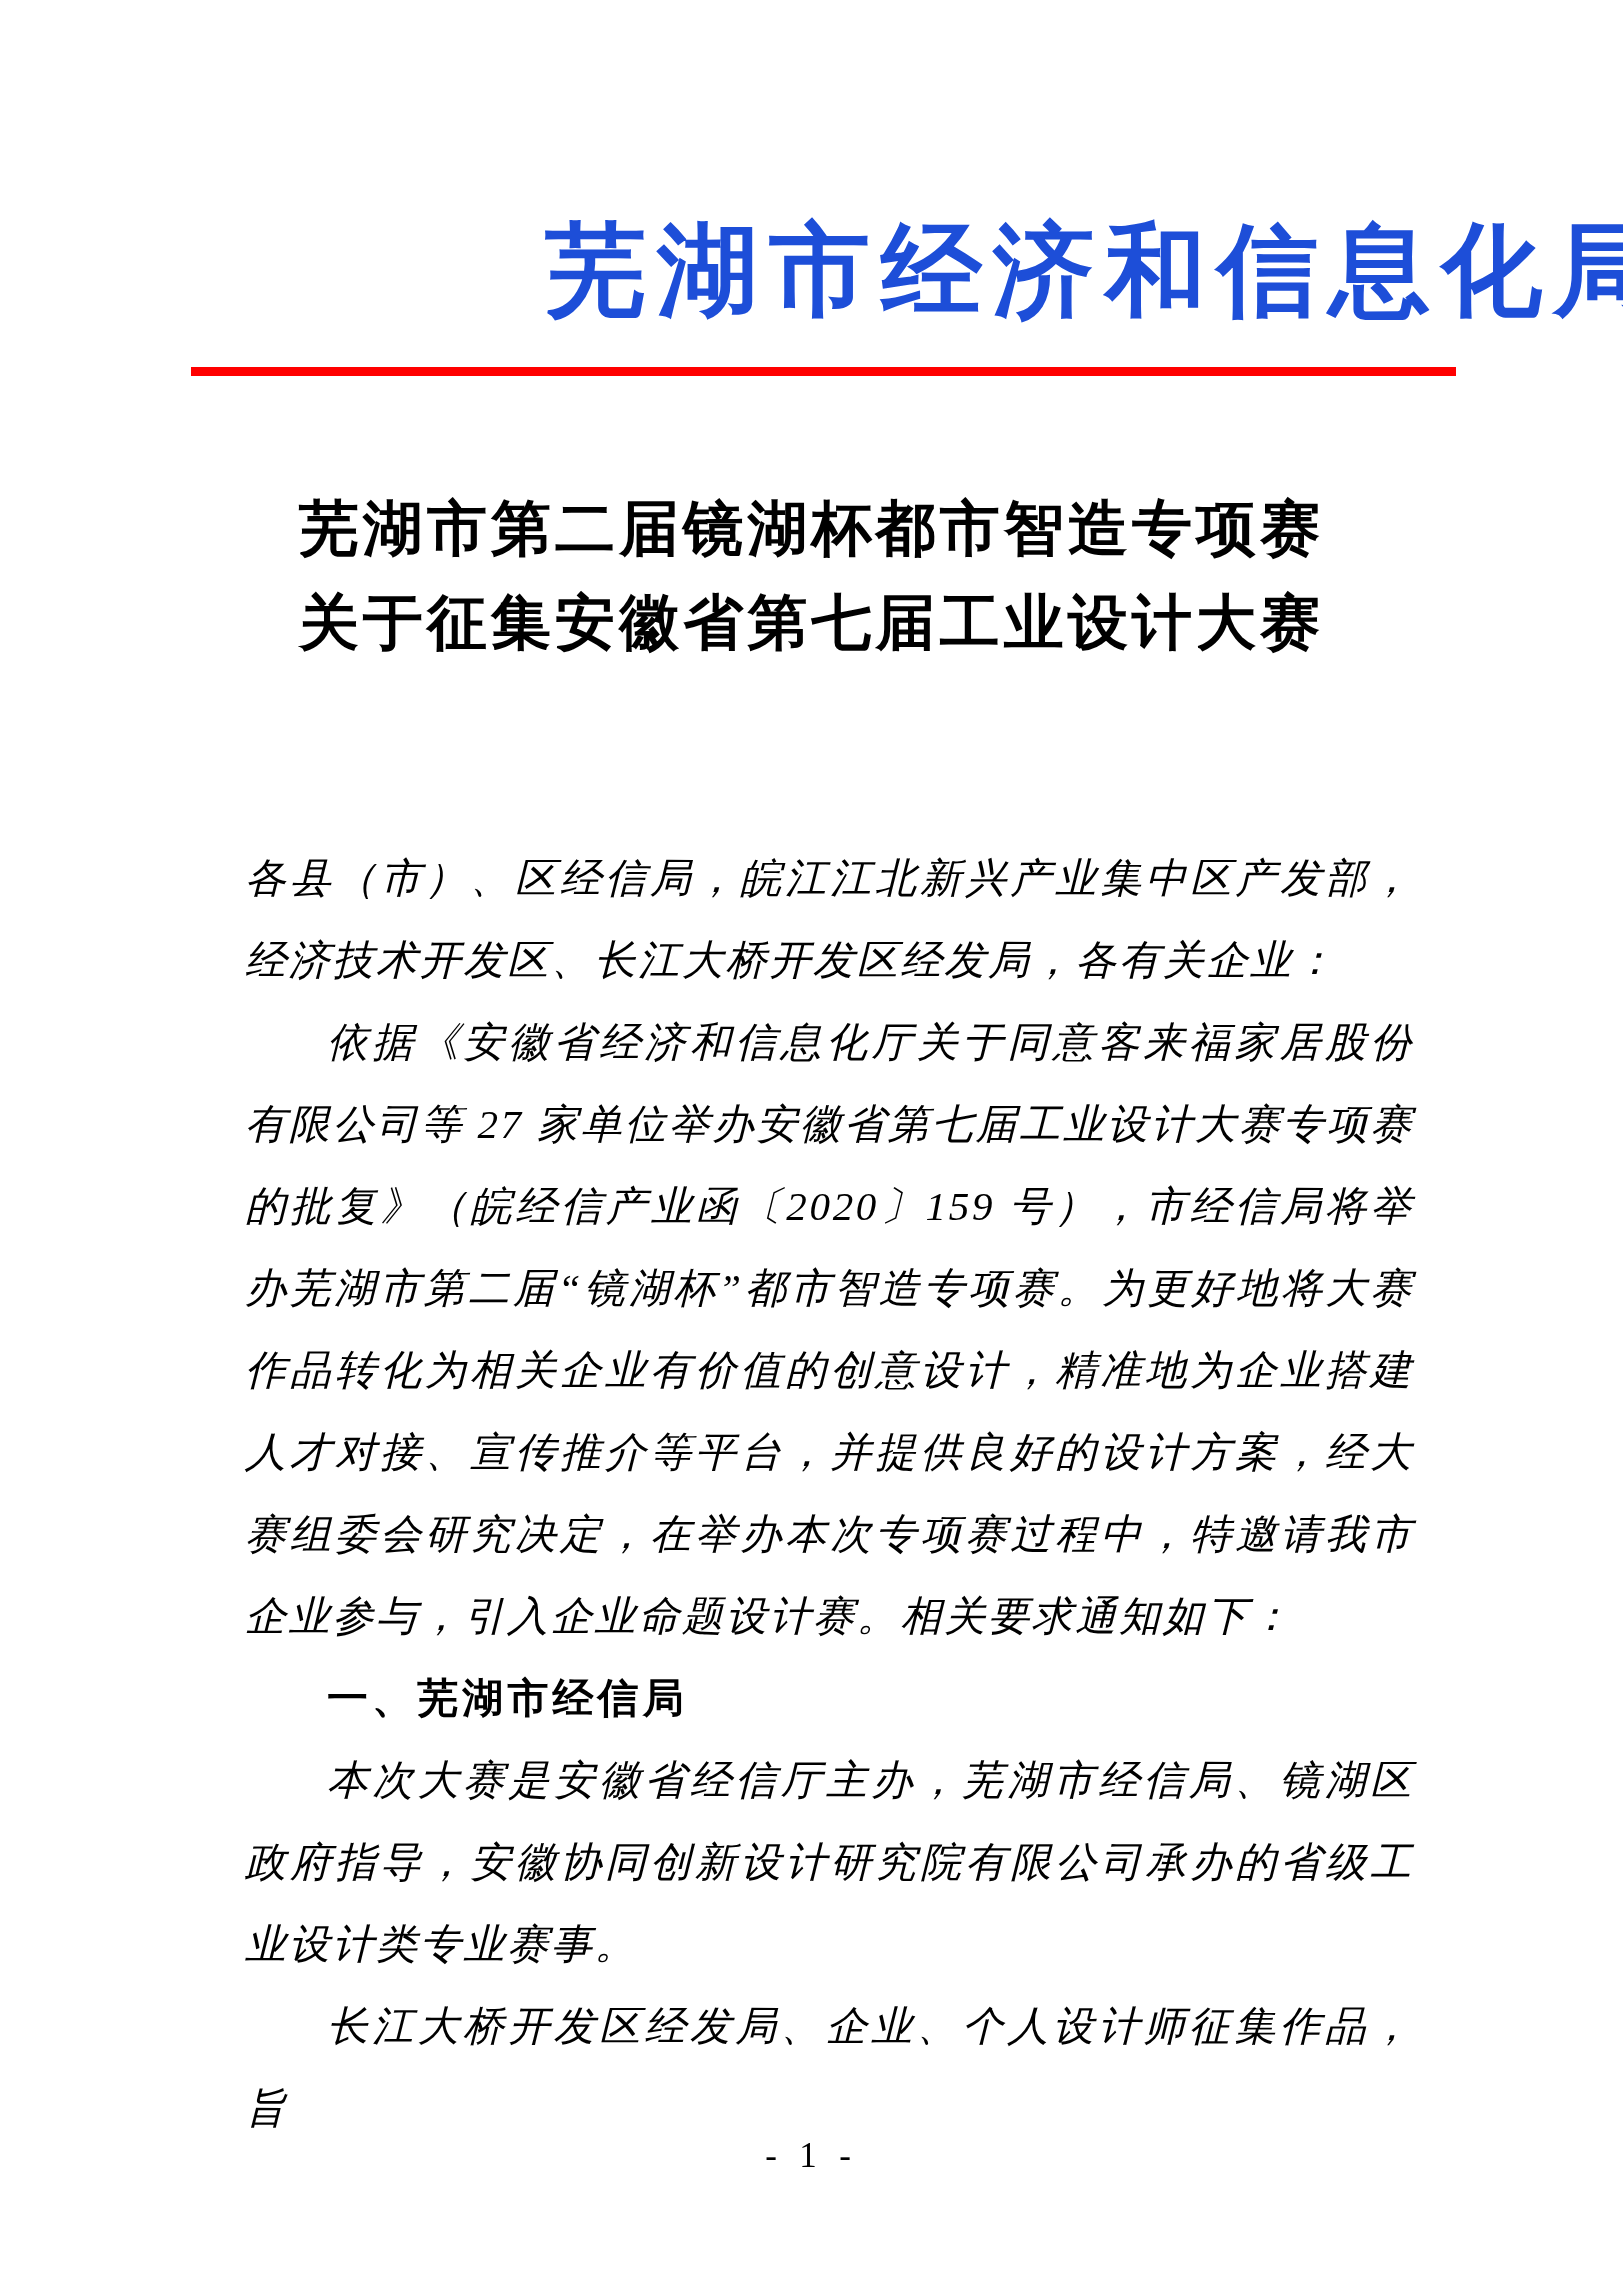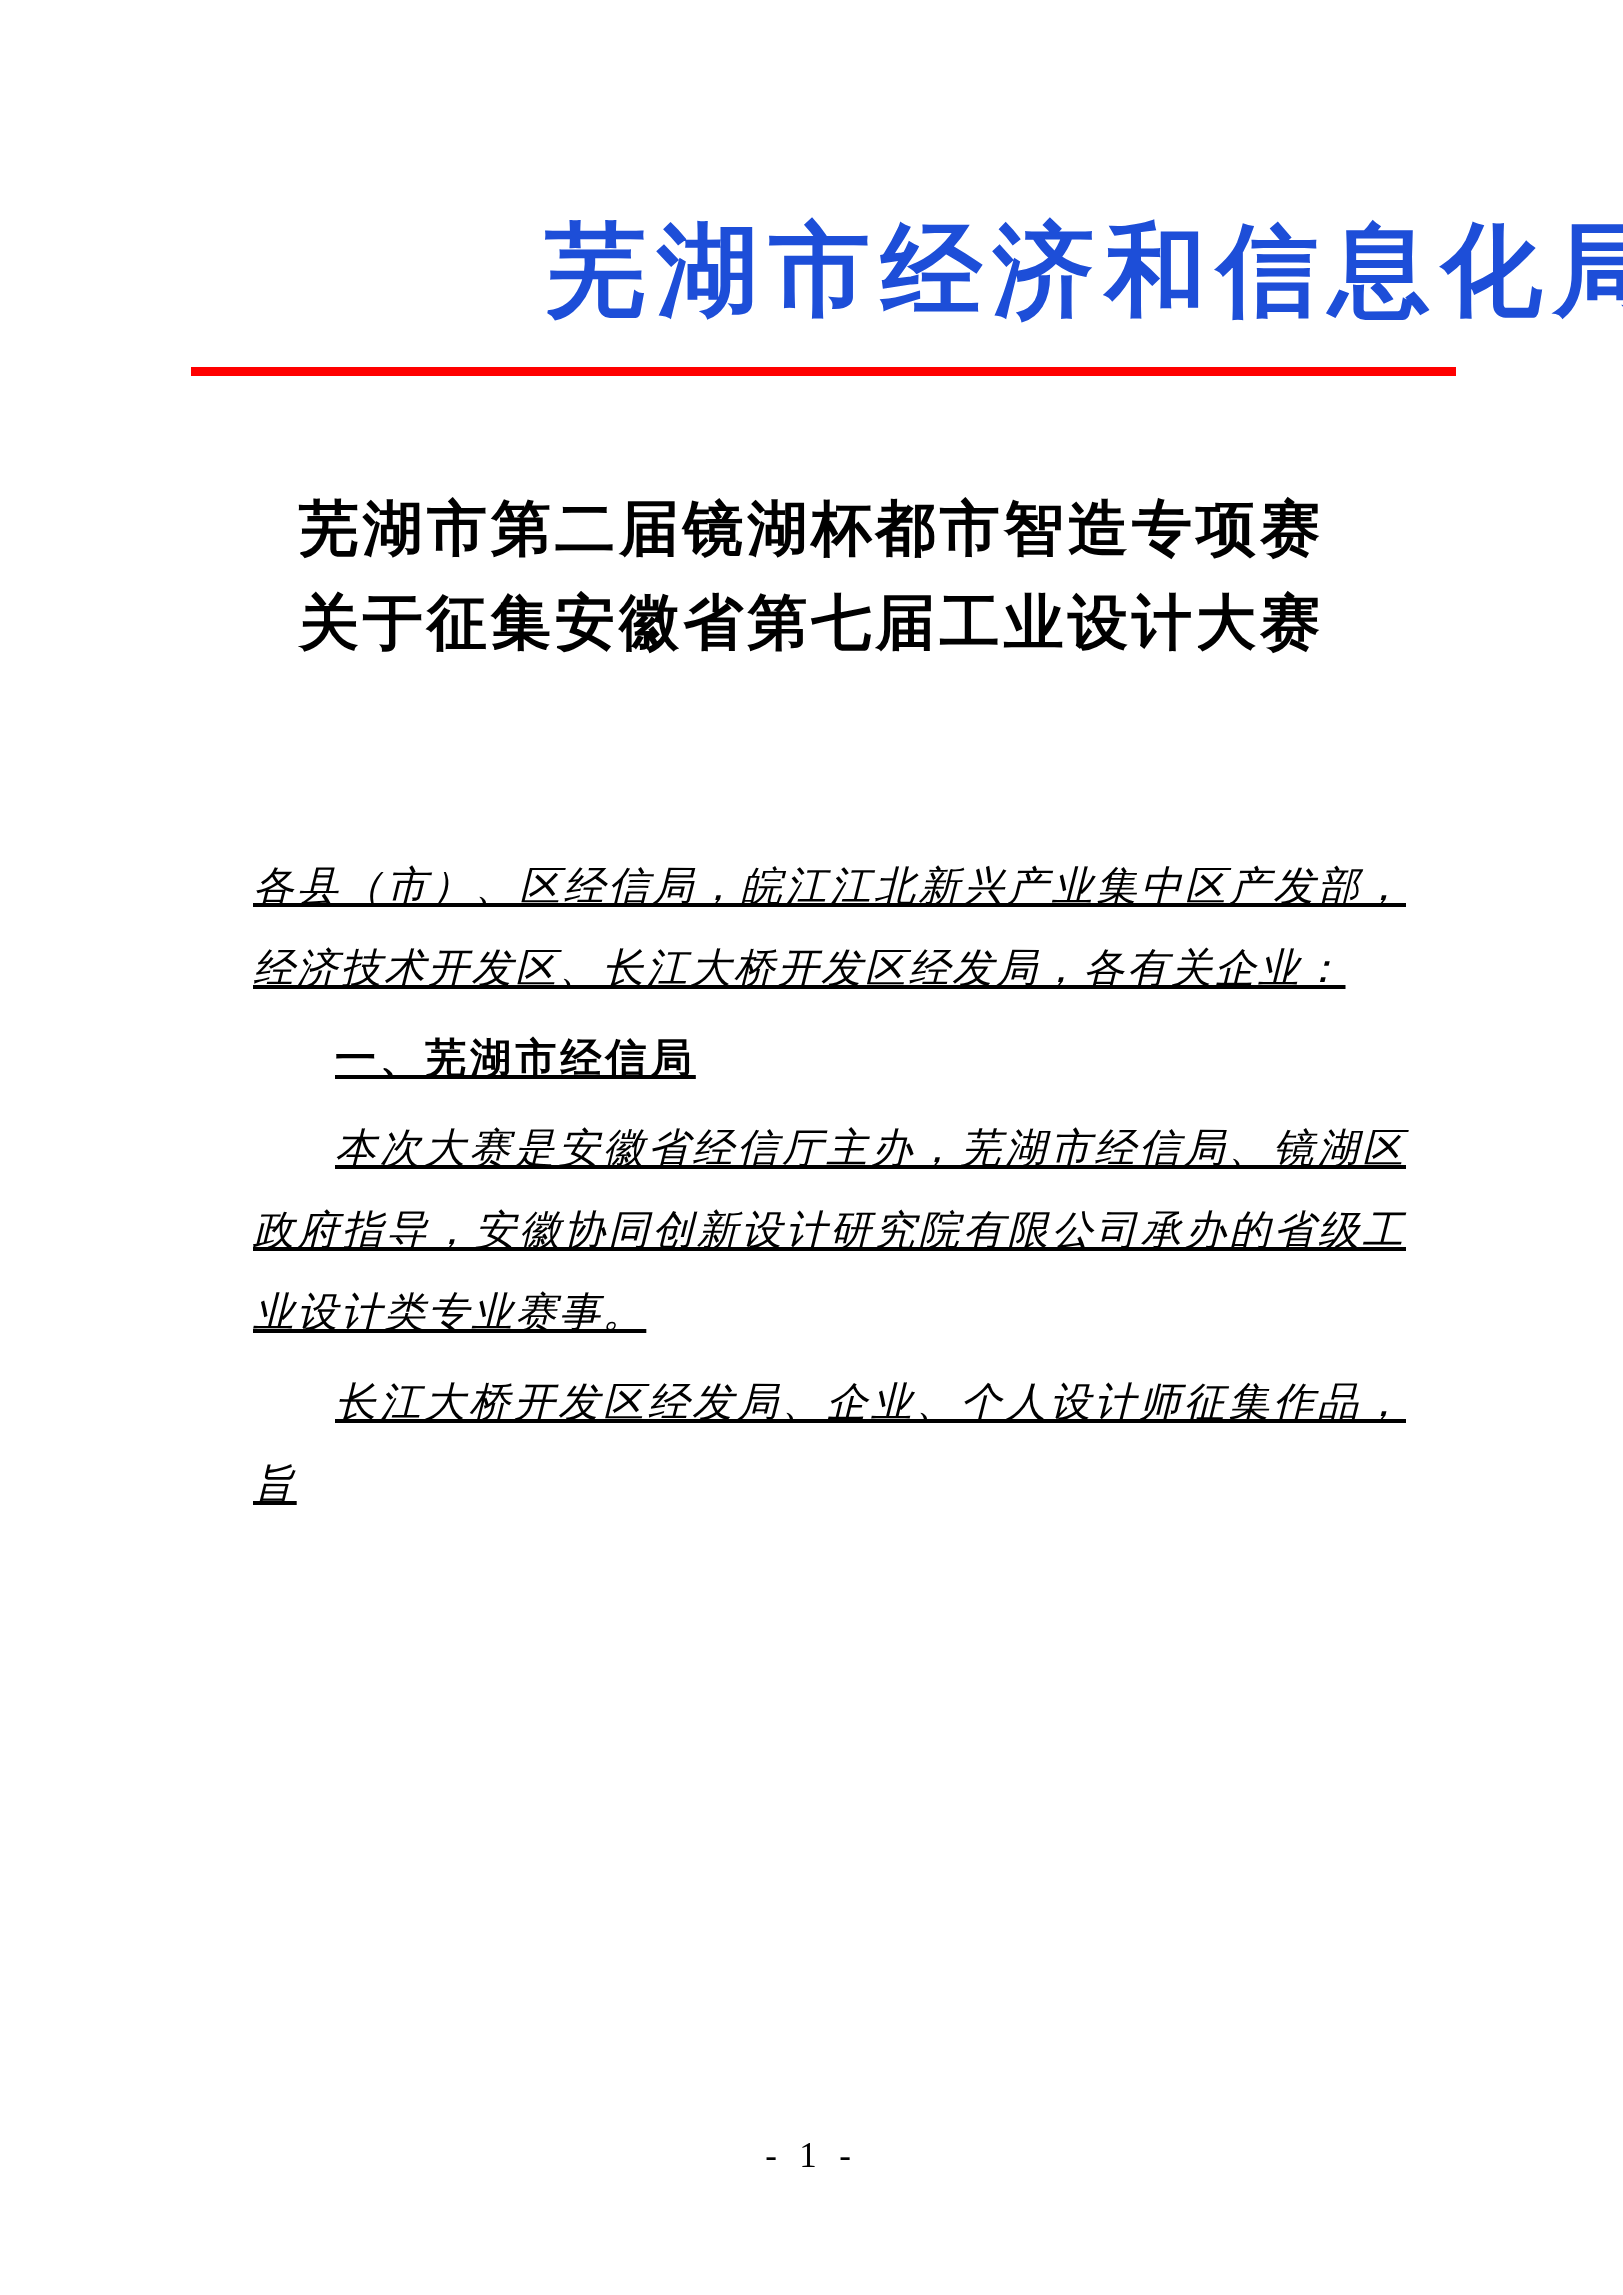--- a/index.html
+++ b/index.html
@@ -54,21 +54,21 @@
     left: 245px;
     width: 1169px;
     font-size: 41px;
     line-height: 82px;
     letter-spacing: 2.7px;
     text-align: justify;
     text-justify: inter-ideograph;
     font-style: italic;
     font-family: "Liberation Serif", "DejaVu Serif", serif;
   }
-  .doc-body p { margin: 8px; text-decoration: underline; }
+  .doc-body p { margin: 0; }
   .doc-body p.indent { text-indent: 2em; }
   .section-heading {
     font-style: normal;
     font-weight: bold;
     letter-spacing: 4.1px;
     font-family: "Liberation Sans", "DejaVu Sans", sans-serif;
   }
   .page-number {
     position: absolute;
     top: 2135px;
@@ -91,20 +91,21 @@
 
   <div class="red-rule"></div>
 
   <div class="doc-title">
     <div>芜湖市第二届镜湖杯都市智造专项赛</div>
     <div>关于征集安徽省第七届工业设计大赛</div>
   </div>
 
   <div class="doc-body">
     <p>各县（市）、区经信局，皖江江北新兴产业集中区产发部，经济技术开发区、长江大桥开发区经发局，各有关企业：</p>
+    <p class="indent">依据《安徽省经济和信息化厅关于同意客来福家居股份有限公司等 27 家单位举办安徽省第七届工业设计大赛专项赛的批复》（皖经信产业函〔2020〕159 号），市经信局将举办芜湖市第二届“镜湖杯”都市智造专项赛。为更好地将大赛作品转化为相关企业有价值的创意设计，精准地为企业搭建人才对接、宣传推介等平台，并提供良好的设计方案，经大赛组委会研究决定，在举办本次专项赛过程中，特邀请我市企业参与，引入企业命题设计赛。相关要求通知如下：</p>
     <p class="indent section-heading">一、芜湖市经信局</p>
     <p class="indent">本次大赛是安徽省经信厅主办，芜湖市经信局、镜湖区政府指导，安徽协同创新设计研究院有限公司承办的省级工业设计类专业赛事。</p>
     <p class="indent">长江大桥开发区经发局、企业、个人设计师征集作品，旨</p>
   </div>
 
   <div class="page-number">- 1 -</div>
 
 </div>
 
 

